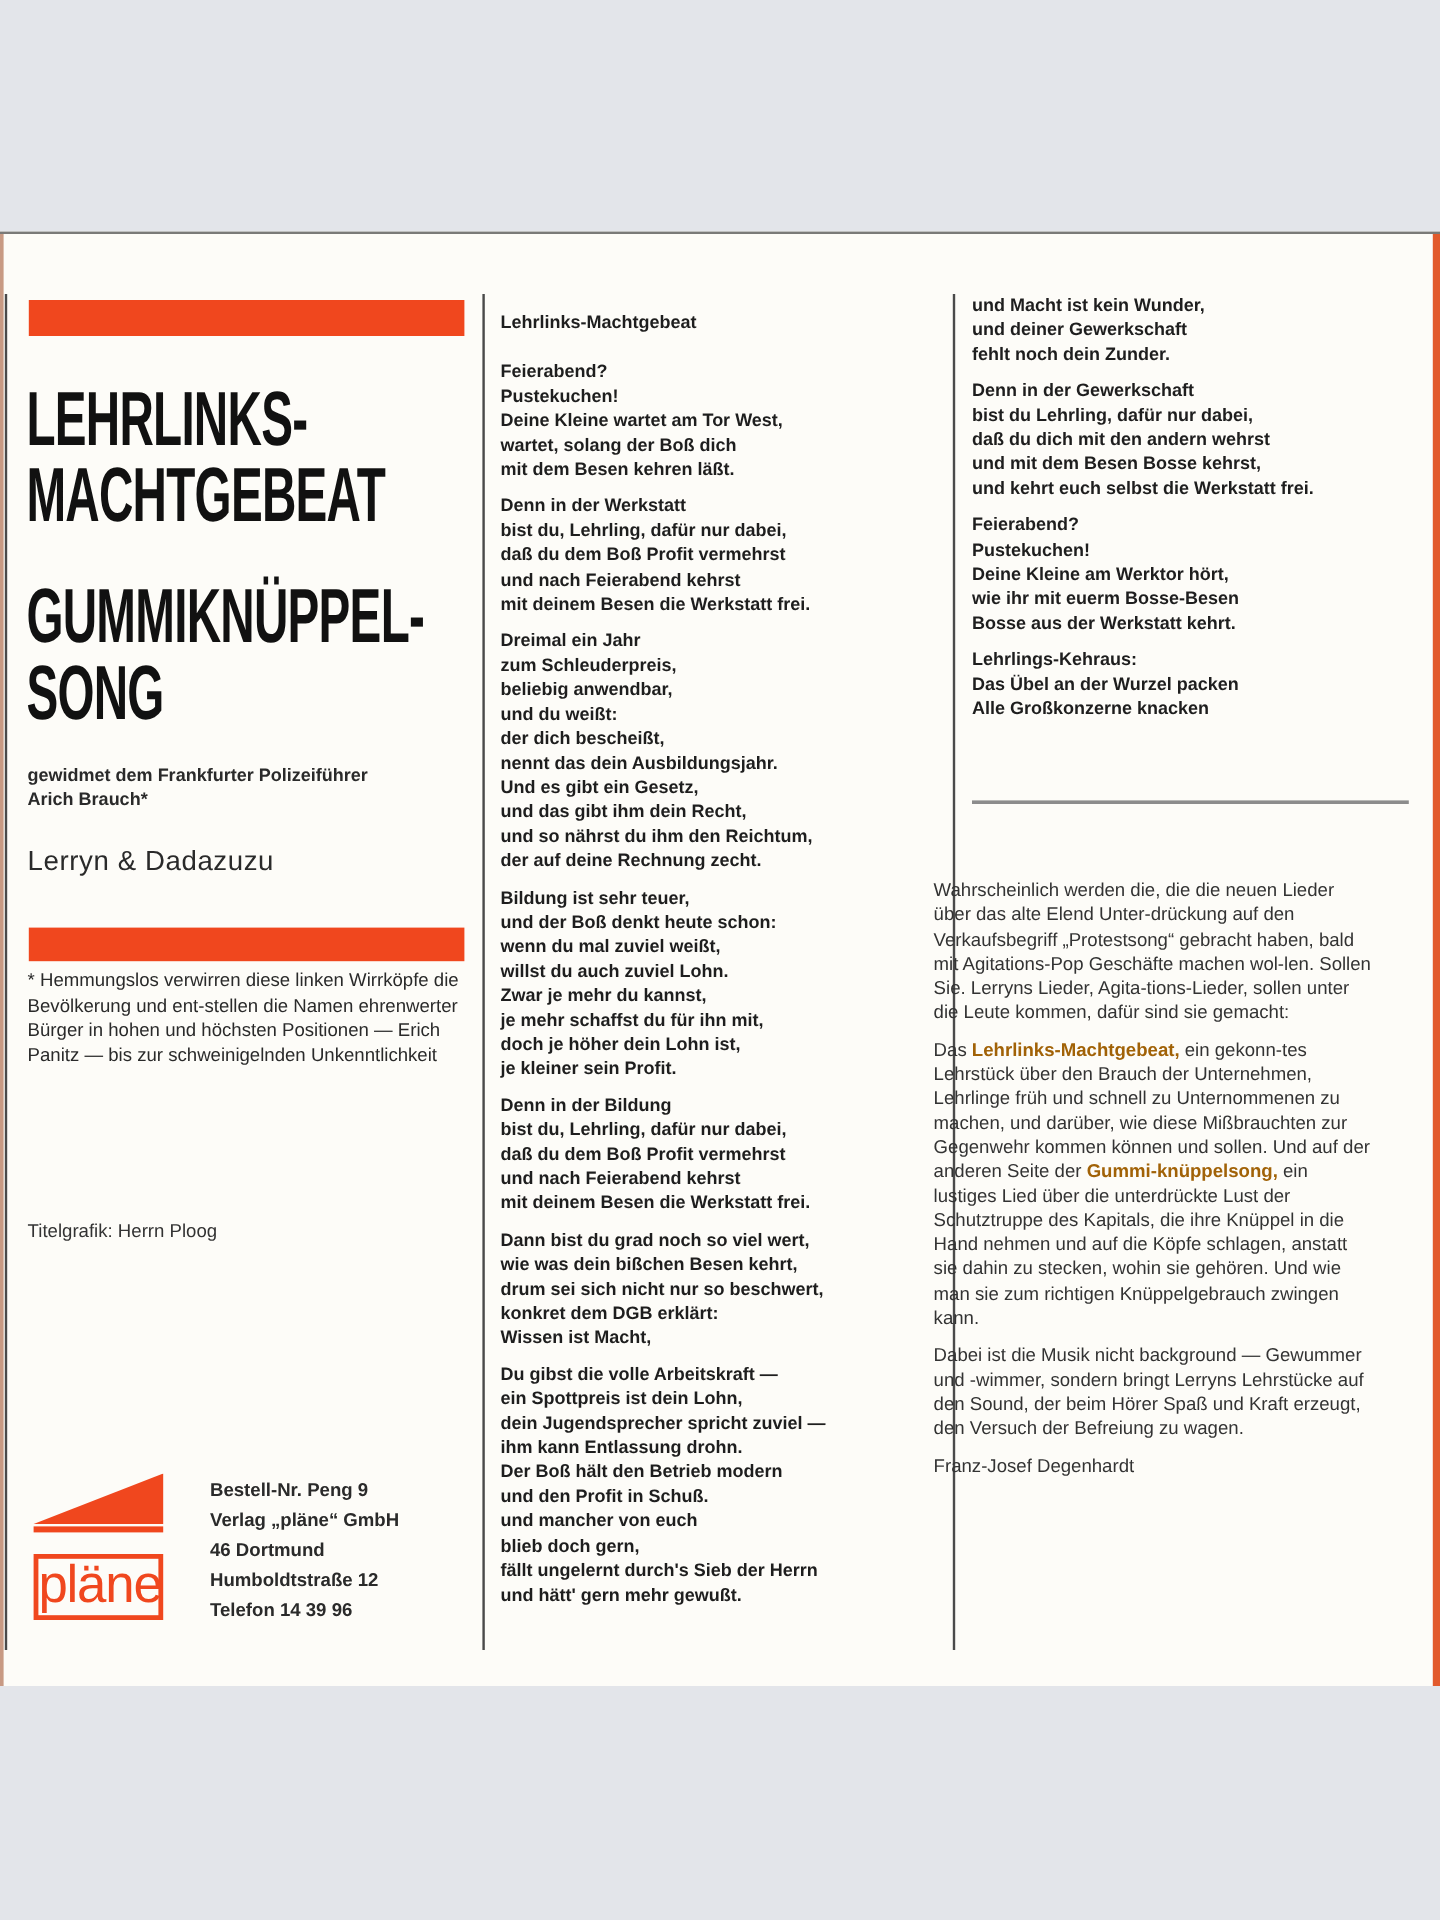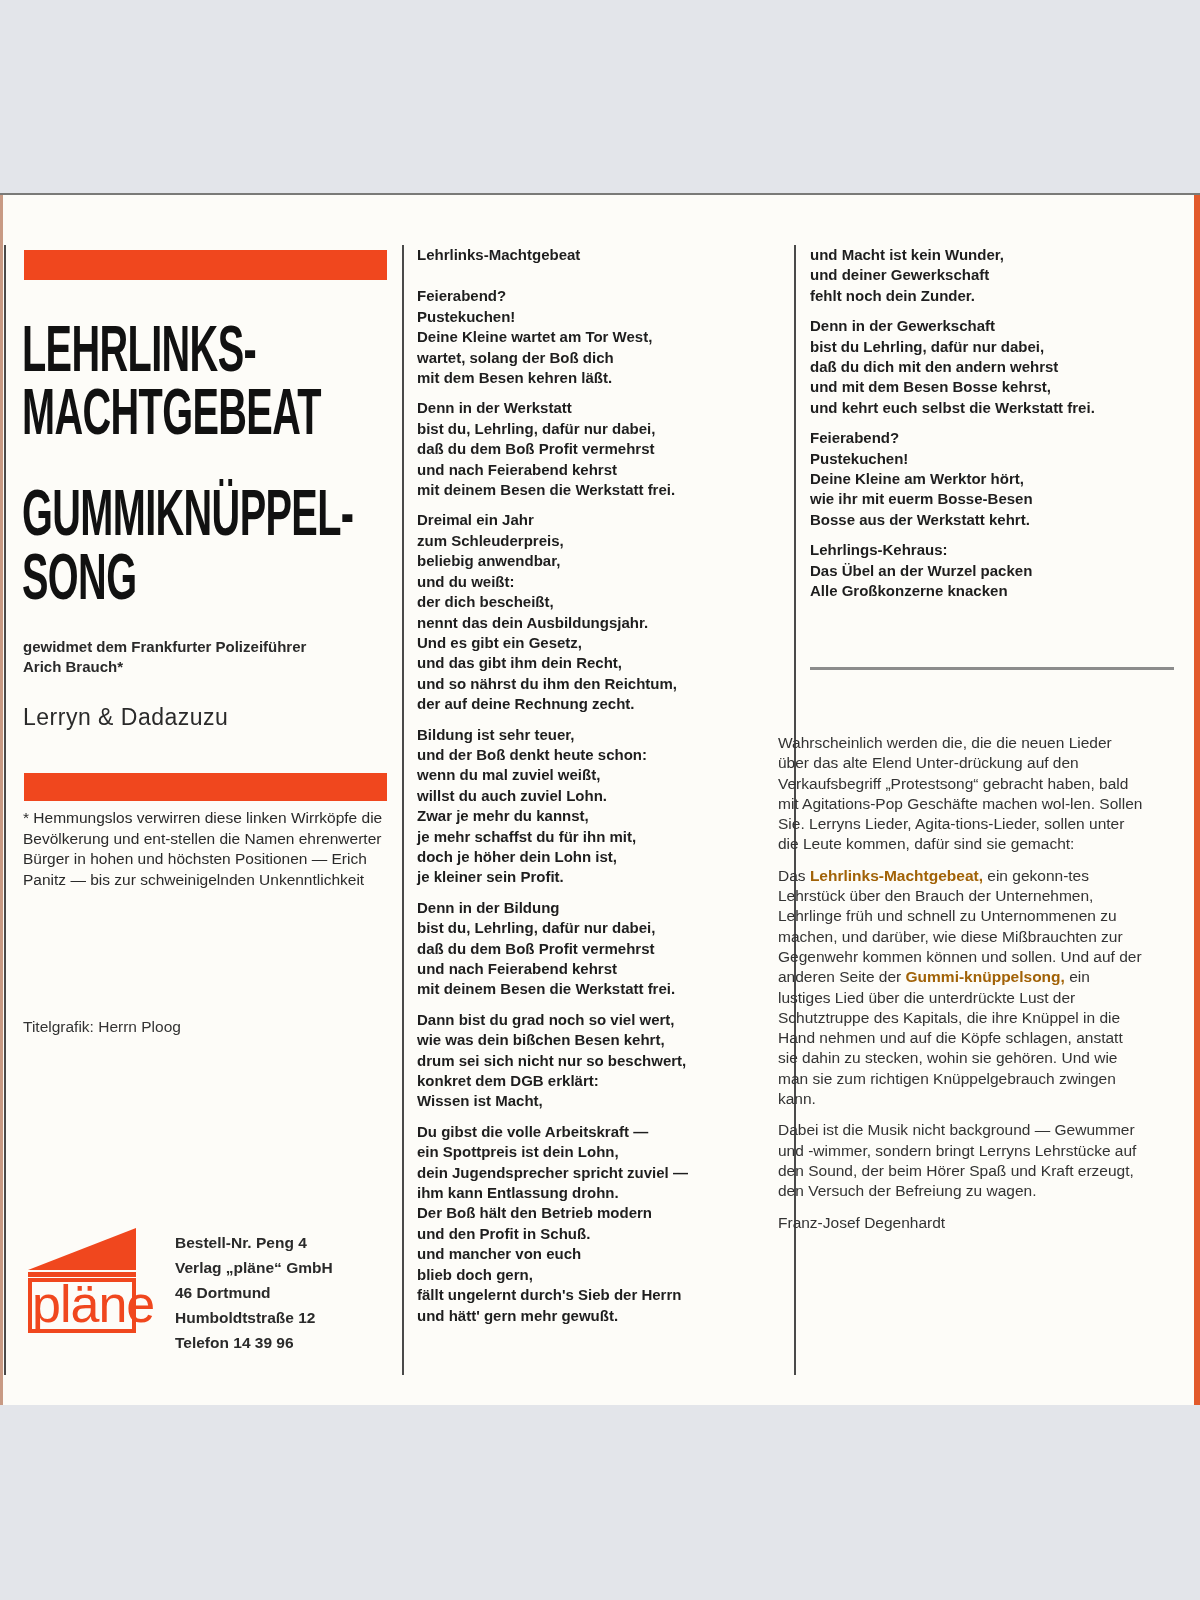--- a/index.html
+++ b/index.html
@@ -24,22 +24,22 @@
     font-weight:bold; color:#111; letter-spacing:-1px;
     transform-origin:left top; transform:scaleX(0.62);
     font-size:64px; line-height:58px; white-space:nowrap;
   }
   .dedication { position:absolute; left:23px; top:637px; font-size:15px; font-weight:bold; line-height:20px; color:#2a2a2a; }
   .artist { position:absolute; left:23px; top:704px; font-size:23px; color:#2a2a2a; letter-spacing:0.5px; }
   .footnote { position:absolute; left:23px; top:808px; width:360px; font-size:15.5px; font-weight:normal; line-height:20.5px; color:#2a2a2a; }
   .credit { position:absolute; left:23px; top:1018px; font-size:15.5px; color:#333; }
 
   .logo { position:absolute; left:24px; top:1228px; width:116px; height:118px; }
-  .logo-text { position:absolute; left:4px; top:50px; width:108px; height:55px; border:4px solid #f0471e; box-sizing:border-box;
-    color:#f0471e; font-size:52px; font-family:"Liberation Sans Narrow","Liberation Sans", sans-serif; line-height:44px; text-align:right; letter-spacing:-1px; }
+  .logo-text { position:absolute; left:4px; top:67px; width:108px; height:55px; border:4px solid #f0471e; box-sizing:border-box;
+    color:#f0471e; font-size:44px; font-family:"Liberation Sans Narrow","Liberation Sans", sans-serif; line-height:44px; text-align:right; letter-spacing:-1px; }
   .address { position:absolute; left:175px; top:1230px; font-size:15.5px; font-weight:bold; line-height:25px; color:#2a2a2a; }
 
   .lyrics { position:absolute; font-size:15px; font-weight:bold; line-height:20.4px; color:#1e1e1e; }
   .lyrics .stanza { margin-bottom:10px; white-space:pre-line; }
   .lyrics .song-title { margin-bottom:21px; }
 
   .hr { position:absolute; left:810px; top:667px; width:364px; height:3px; background:#8c8c8c; }
 
   .liner { position:absolute; left:778px; width:365px; font-size:15.5px; line-height:20.3px; color:#333; }
   .liner p { margin:0 0 11px 0; }
@@ -79,28 +79,28 @@
 
 <div class="logo">
   <svg width="116" height="58" viewBox="0 0 116 58" style="position:absolute;left:0;top:0;">
     <polygon points="112,0 112,42 4,42" fill="#f0471e"></polygon>
     <rect x="4" y="44" width="108" height="5" fill="#f0471e"></rect>
   </svg>
   <div class="logo-text">pläne</div>
 </div>
 
 <div class="address">
-  <div>Bestell-Nr. Peng 4</div>
+  <div>Bestell-Nr. Peng 9</div>
   <div>Verlag „pläne“ GmbH</div>
   <div>46 Dortmund</div>
   <div>Humboldtstraße 12</div>
   <div>Telefon  14 39 96</div>
 </div>
 
-<div class="lyrics" style="left:417px; top:245px; width:370px;">
+<div class="lyrics" style="left:417px; top:259px; width:370px;">
   <div class="song-title">Lehrlinks-Machtgebeat</div>
   <div class="stanza">Feierabend?
 Pustekuchen!
 Deine Kleine wartet am Tor West,
 wartet, solang der Boß dich
 mit dem Besen kehren läßt.</div>
   <div class="stanza">Denn in der Werkstatt
 bist du, Lehrling, dafür nur dabei,
 daß du dem Boß Profit vermehrst
 und nach Feierabend kehrst

